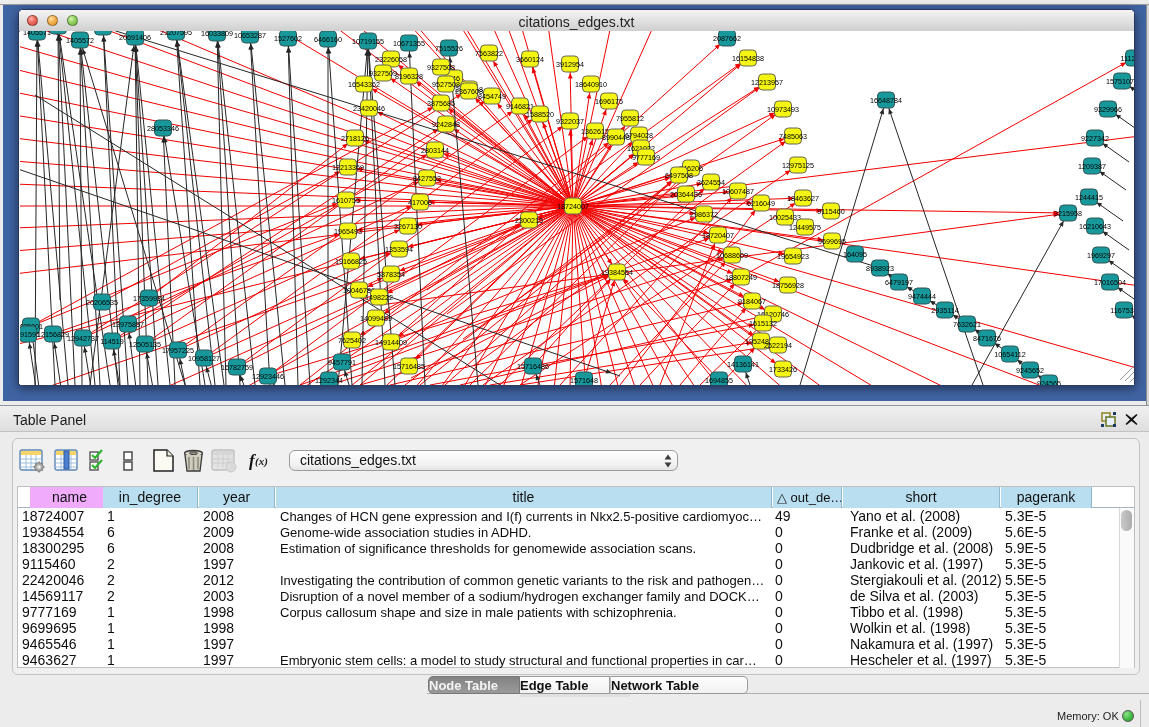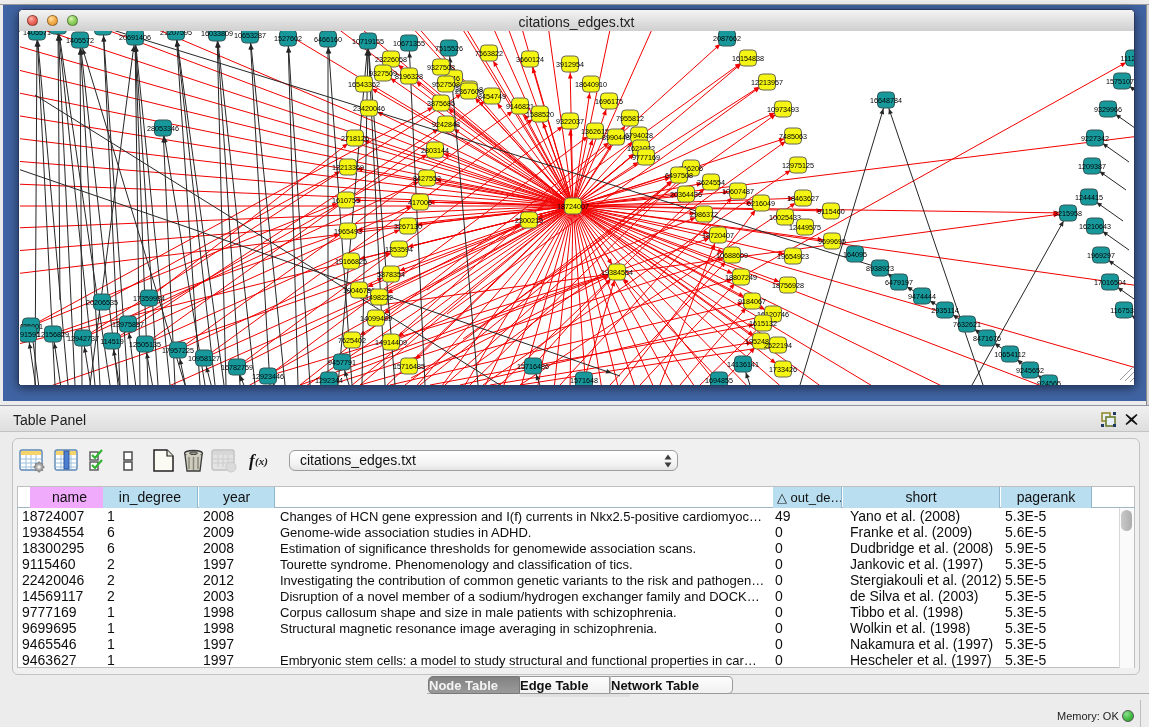--- a/index.html
+++ b/index.html
@@ -33,21 +33,21 @@
 #tbody{left:17px;top:508px;width:1118px;height:160px;background:#fff;border:1px solid #bfbfbf;border-top:none}
 .tr{position:absolute;left:0;width:1149px;height:16px}
 .tr span{position:absolute;top:0px;font-size:14px;color:#0d0d0d;white-space:pre}
 #vscroll{left:1119px;top:508px;width:15px;height:160px;background:#fafafa;border-left:1px solid #d8d8d8}
 #vthumb{left:1121px;top:510px;width:11px;height:21px;background:linear-gradient(90deg,#c9c9c9,#adadad);border-radius:6px}
 
 #tabs{left:428px;top:676px;height:18px;font-size:13px;font-weight:bold}
 .tab{position:absolute;top:0;height:18px;line-height:17px;border:1px solid #9a9a9a;color:#111;background:linear-gradient(#fdfdfd,#f1f1f1)}
 #tab1{left:0;width:92px;border-radius:5px 0 0 5px;background:linear-gradient(#828282,#9a9a9a);color:#f4f4f4;border-color:#787878}
 #tab2{left:92px;width:90px;border-left:none}
-#tab3{left:182px;width:123px;border-left:1px solid #c0c0c0;border-radius:0 5px 5px 0}
+#tab3{left:182px;width:138px;border-left:1px solid #c0c0c0;border-radius:0 5px 5px 0}
 
 #mem{left:1057px;top:710px;font-size:11px;color:#222}
 #led{left:1122px;top:710px;width:12px;height:12px;border-radius:50%;background:radial-gradient(circle at 35% 30%,#8ce08c,#3cb93c 60%,#2da02d);border:1px solid #555}
 #grip{left:520px;top:694px;width:110px;height:3px;background:#e0e0e0;border-radius:2px}
 #botline{left:427px;top:693px;width:722px;height:1px;background:#aeaeae}
 #rline{left:1140px;top:700px;width:1px;height:27px;background:#bdbdbd}
 </style></head>
 <body>
 <div class="abs" id="desk"></div>
 <div class="abs" id="topstrip"></div>
@@ -873,20 +873,21 @@
 </svg>
 <div class="abs" id="combo">citations_edges.txt</div>
 <svg class="abs" style="left:663px;top:454px" width="10" height="14" viewBox="0 0 10 14">
  <path d="M5 0.5 L8.5 5.5 H1.5 Z" fill="#3c3c3c"></path>
     <path d="M5 13.5 L1.5 8.5 H8.5 Z" fill="#3c3c3c"></path>
 </svg>
 <div class="abs" id="thead">
  <div class="th" style="left:12px;width:84px;background:#f0abfc;border-right:5px solid #6d28d9">name</div>
  <div class="th" style="left:85px;width:95px">in_degree</div>
  <div class="th" style="left:181px;width:76px">year</div>
+ <div class="th" style="left:258px;width:496px">title</div>
  <div class="th" style="left:755px;width:69px;text-align:center;padding-left:4px;font-size:13px">△ out_de…</div>
  <div class="th" style="left:825px;width:157px">short</div>
  <div class="th" style="left:983px;width:91px">pagerank</div>
 </div>
 <div class="abs" id="tbody"></div>
 <div class="tr" style="top:508px">
     <span style="left:22px">18724007</span>
     <span style="left:107px">1</span>
     <span style="left:203px">2008</span>
     <span style="left:280px;font-size:13px;top:1px">Changes of HCN gene expression and I(f) currents in Nkx2.5-positive cardiomyoc…</span>
@@ -909,21 +910,20 @@
     <span style="left:203px">2008</span>
     <span style="left:280px;font-size:13px;top:1px">Estimation of significance thresholds for genomewide association scans.</span>
     <span style="left:775px">0</span>
     <span style="left:850px">Dudbridge et al. (2008)</span>
     <span style="left:1005px">5.9E-5</span>
   </div>
 <div class="tr" style="top:556px">
     <span style="left:22px">9115460</span>
     <span style="left:107px">2</span>
     <span style="left:203px">1997</span>
-    <span style="left:280px;font-size:13px;top:1px">Tourette syndrome. Phenomenology and classification of tics.</span>
     <span style="left:775px">0</span>
     <span style="left:850px">Jankovic et al. (1997)</span>
     <span style="left:1005px">5.3E-5</span>
   </div>
 <div class="tr" style="top:572px">
     <span style="left:22px">22420046</span>
     <span style="left:107px">2</span>
     <span style="left:203px">2012</span>
     <span style="left:280px;font-size:13px;top:1px">Investigating the contribution of common genetic variants to the risk and pathogen…</span>
     <span style="left:775px">0</span>
@@ -945,21 +945,20 @@
     <span style="left:203px">1998</span>
     <span style="left:280px;font-size:13px;top:1px">Corpus callosum shape and size in male patients with schizophrenia.</span>
     <span style="left:775px">0</span>
     <span style="left:850px">Tibbo et al. (1998)</span>
     <span style="left:1005px">5.3E-5</span>
   </div>
 <div class="tr" style="top:620px">
     <span style="left:22px">9699695</span>
     <span style="left:107px">1</span>
     <span style="left:203px">1998</span>
-    <span style="left:280px;font-size:13px;top:1px">Structural magnetic resonance image averaging in schizophrenia.</span>
     <span style="left:775px">0</span>
     <span style="left:850px">Wolkin et al. (1998)</span>
     <span style="left:1005px">5.3E-5</span>
   </div>
 <div class="tr" style="top:636px">
     <span style="left:22px">9465546</span>
     <span style="left:107px">1</span>
     <span style="left:203px">1997</span>
     <span style="left:775px">0</span>
     <span style="left:850px">Nakamura et al. (1997)</span>

